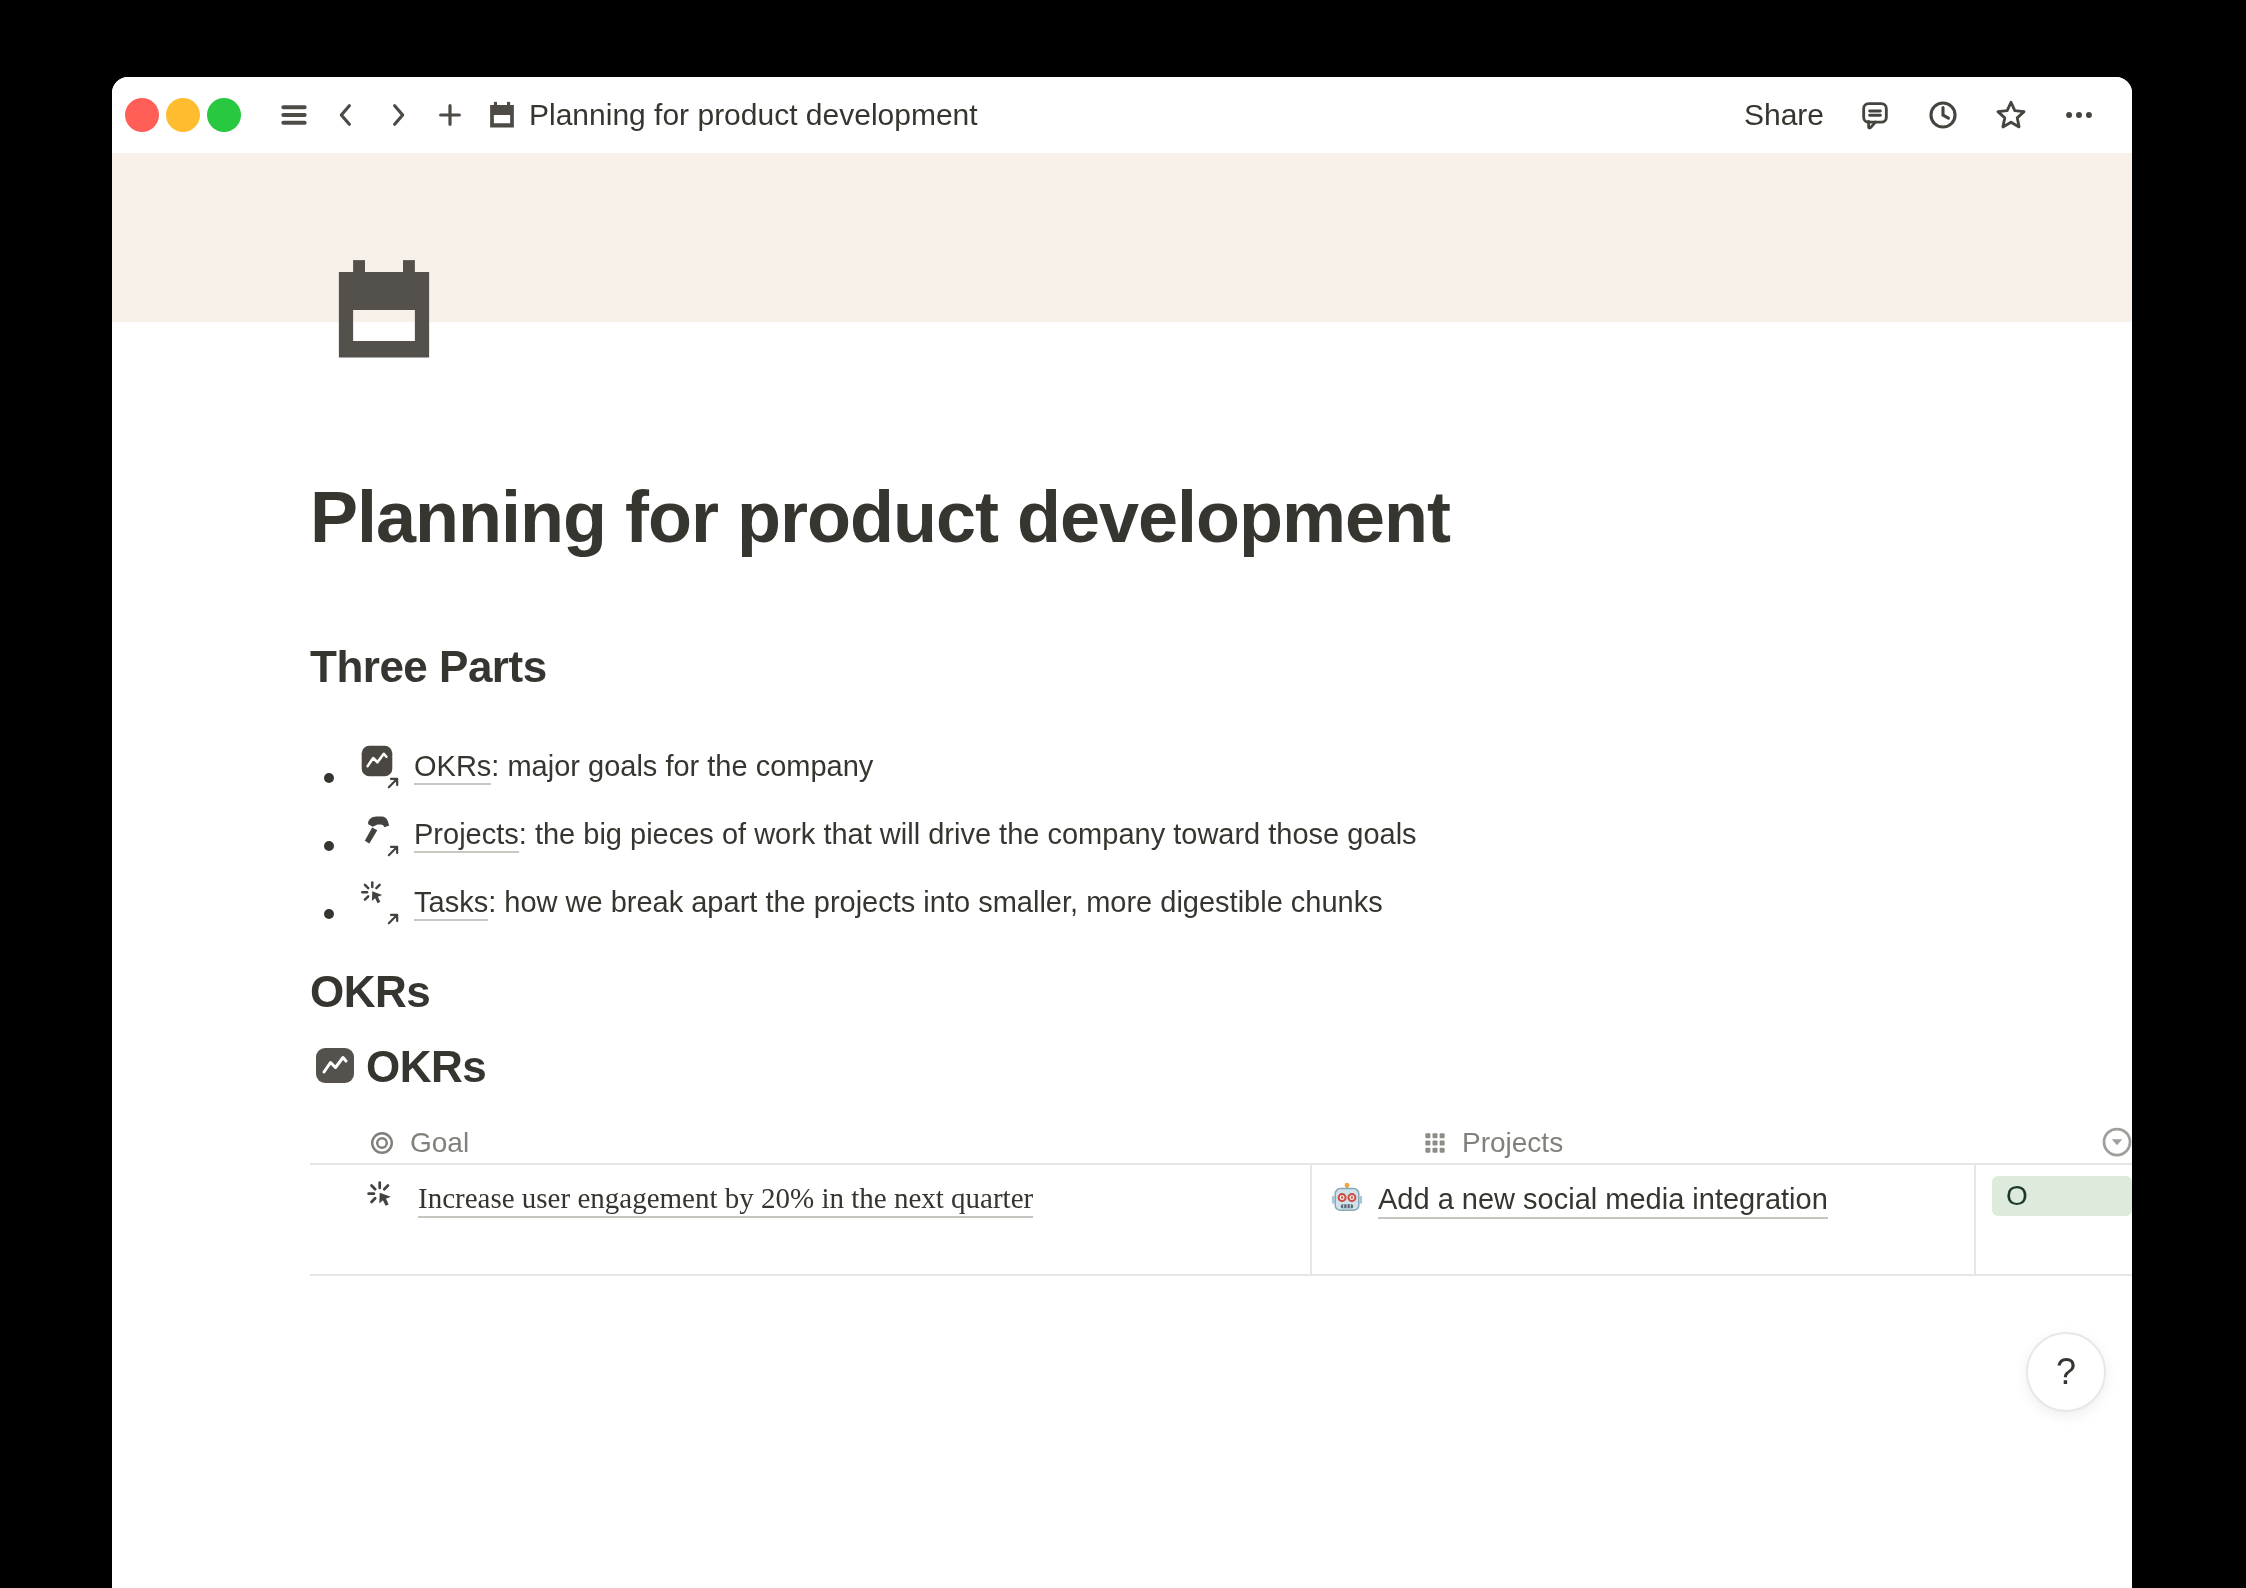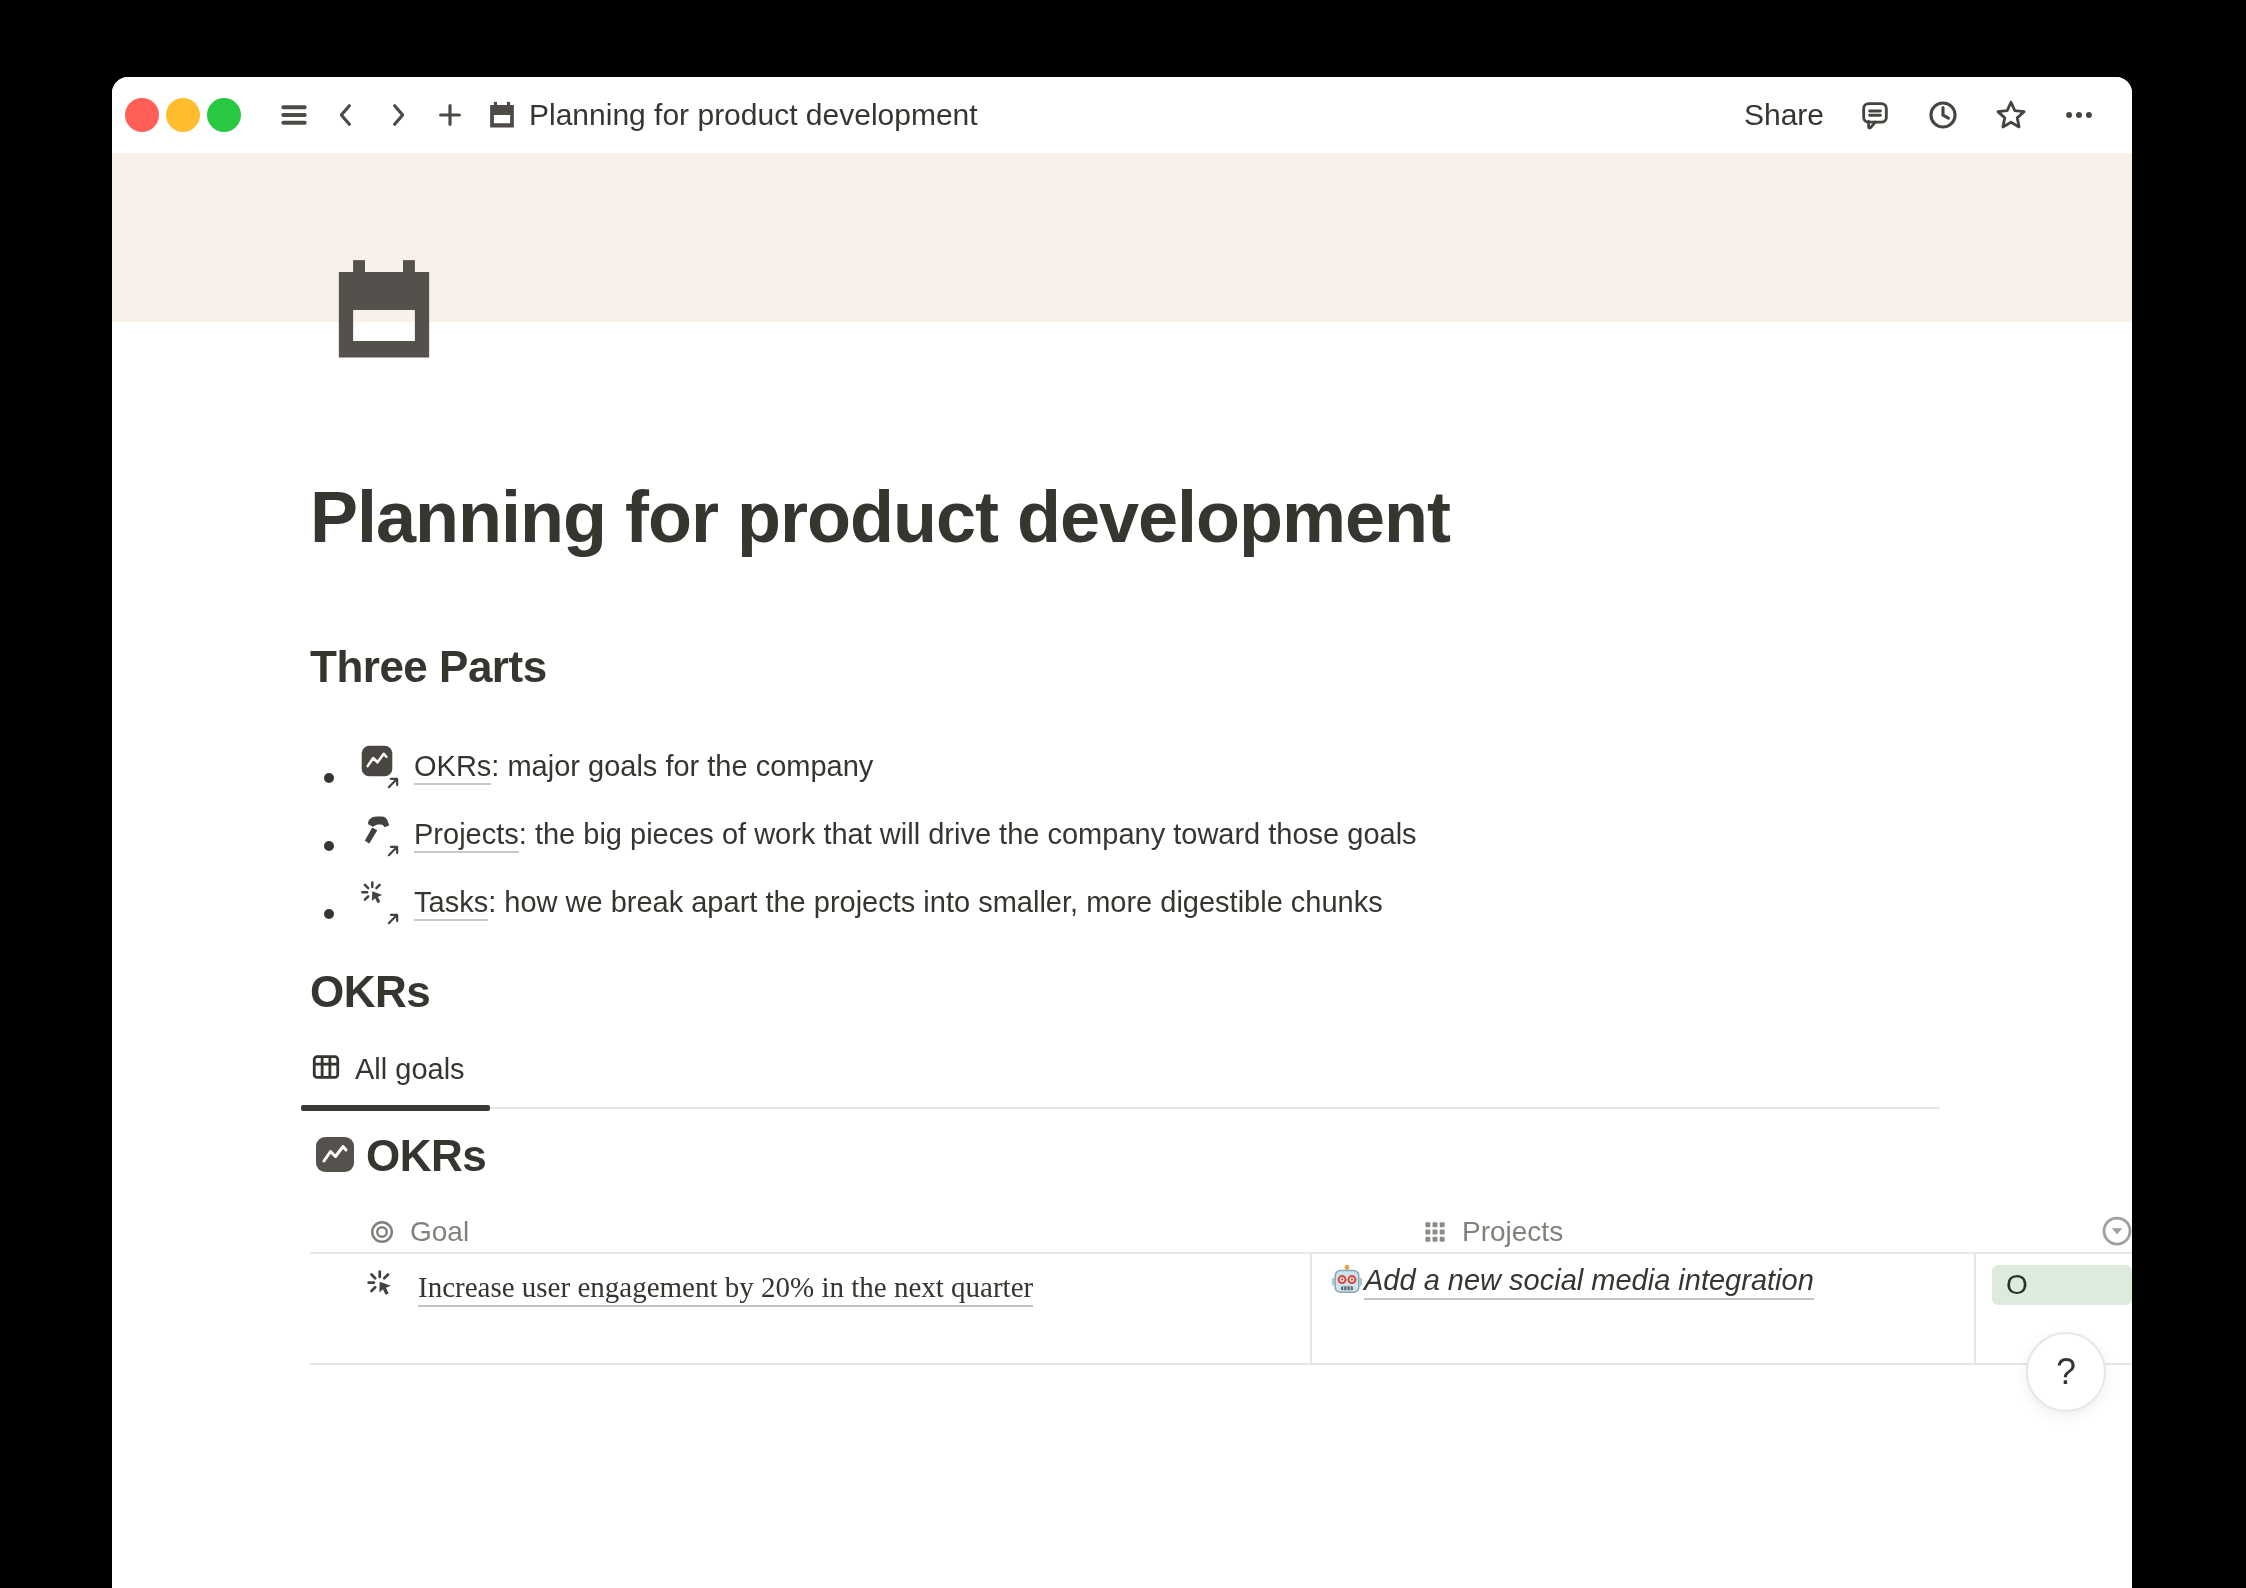--- a/index.html
+++ b/index.html
@@ -93,21 +93,21 @@
   .col-collapse { position:absolute; left:1792px; top:5px; width:30px; height:30px; }
 
   .db-row { display:flex; min-height:109px; border-bottom:2px solid #E8E6E3; }
   .cell-goal { width:1066px; box-sizing:border-box; padding:17px 0 0 56px; display:flex; align-items:flex-start; gap:14px; white-space:nowrap;font-family:Liberation Serif, serif; }
   .cell-goal .gicon { flex:0 0 auto; margin-top:-2px; }
   .cell-link {
     font-size:29px; color:#37352F; line-height:32px;
     border-bottom:2px solid #C6C4BF; padding-bottom:2px; white-space:nowrap;
   }
   .cell-projects { width:709px; box-sizing:border-box; border-left:2px solid #E8E6E3; padding:10px 0 0 18px; }
-  .proj-entry { display:flex; align-items:flex-start; height:52px; white-space:nowrap;font-style:italic; }
+  .proj-entry { display:flex; align-items:center; gap:14px; height:52px; white-space:nowrap; }
   .cell-status { flex:1; border-left:2px solid #E8E6E3; padding:11px 0 0 16px; box-sizing:border-box; }
   .status-pill {
     display:inline-flex; align-items:center; height:40px; min-width:140px;
     background:#DCEBDB; color:#1C3829; border-radius:6px;
     font-size:28px; padding:0 14px; box-sizing:border-box;
   }
 
   
   .help-btn {
     position:absolute; left:1914px; top:1255px; width:76px; height:76px;
@@ -255,32 +255,20 @@
               <path d="M7 17 L17 7 M9.5 7 H17 V14.5" stroke="#44423E" stroke-width="2.6" fill="none" stroke-linecap="round" stroke-linejoin="round"></path>
             </svg>
           </span>
         </span>
         <span><a class="link-text">Tasks</a><span class="bullet-rest">: how we break apart the projects into smaller, more digestible chunks</span></span>
       </li>
     </ul>
 
     <h2 class="h-section okrs-heading">OKRs</h2>
 
-    <div class="tab-strip">
-      <div class="view-tab">
-        <span>
-          <svg width="32" height="32" viewBox="0 0 24 24" fill="none" stroke="#37352F" stroke-width="2.1" stroke-linejoin="round">
-            <rect x="3.2" y="4.2" width="17.6" height="15.6" rx="2.2"></rect>
-            <path d="M3.2 9.8 H20.8 M9.1 4.2 V19.8 M14.9 4.2 V19.8"></path>
-          </svg>
-        </span>
-        <span class="label">All goals</span>
-      </div>
-      <div class="tab-active-bar"></div>
-    </div>
 
     <div class="db-title-row">
       <span>
         <svg width="40" height="37" viewBox="0 0 40 37">
           <rect x="1" y="1" width="38" height="35" rx="9" fill="#55524D"></rect>
           <polyline points="9,25 15.5,15.5 20.5,20.5 28,10.5 31,14" fill="none" stroke="#fff" stroke-width="3" stroke-linecap="round" stroke-linejoin="round"></polyline>
         </svg>
       </span>
       <span class="db-title">OKRs</span>
     </div>

